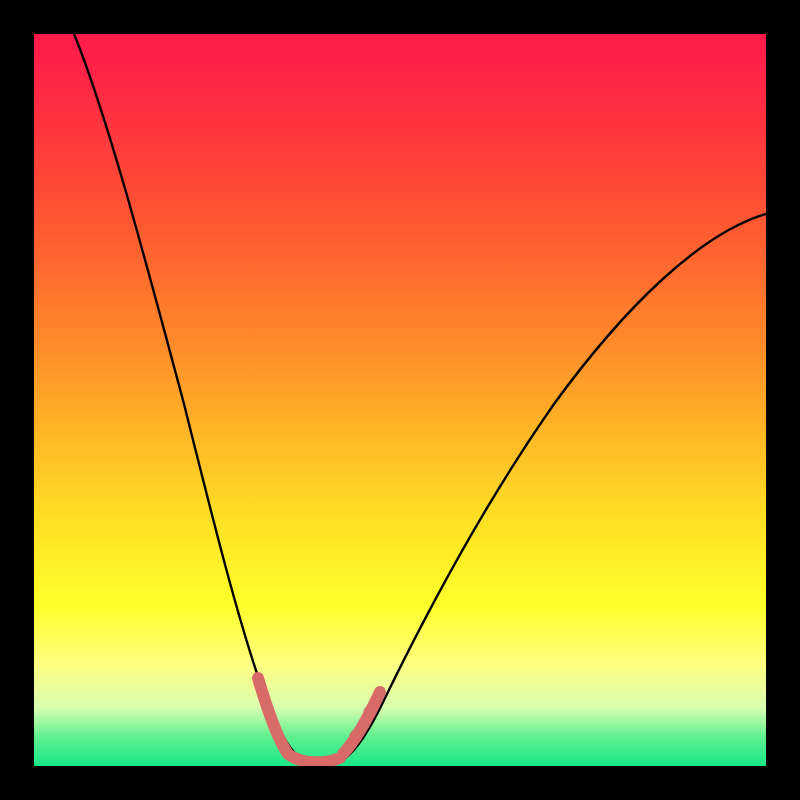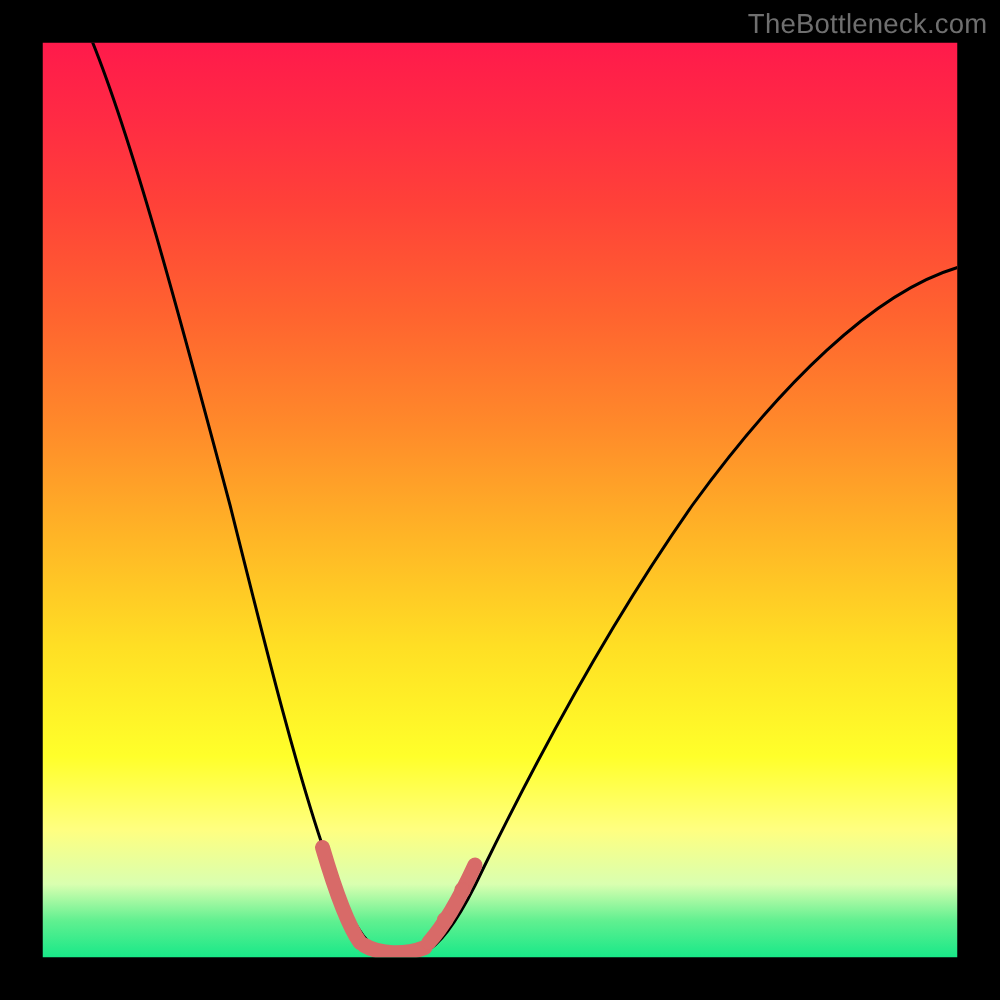--- a/index.html
+++ b/index.html
@@ -86,14 +86,13 @@
         <path d="M 257 722
                  C 270 730, 290 730, 306 724"></path>
         <path d="M 309 720
                  C 320 708, 334 684, 346 658"></path>
         <circle cx="322" cy="702" r="0.5"></circle>
         <circle cx="336" cy="678" r="0.5"></circle>
       </g>
     </svg>
   </div>
 
-  <div class="watermark">TheBottleneck.com</div>
 </div>
 
 </body></html>

